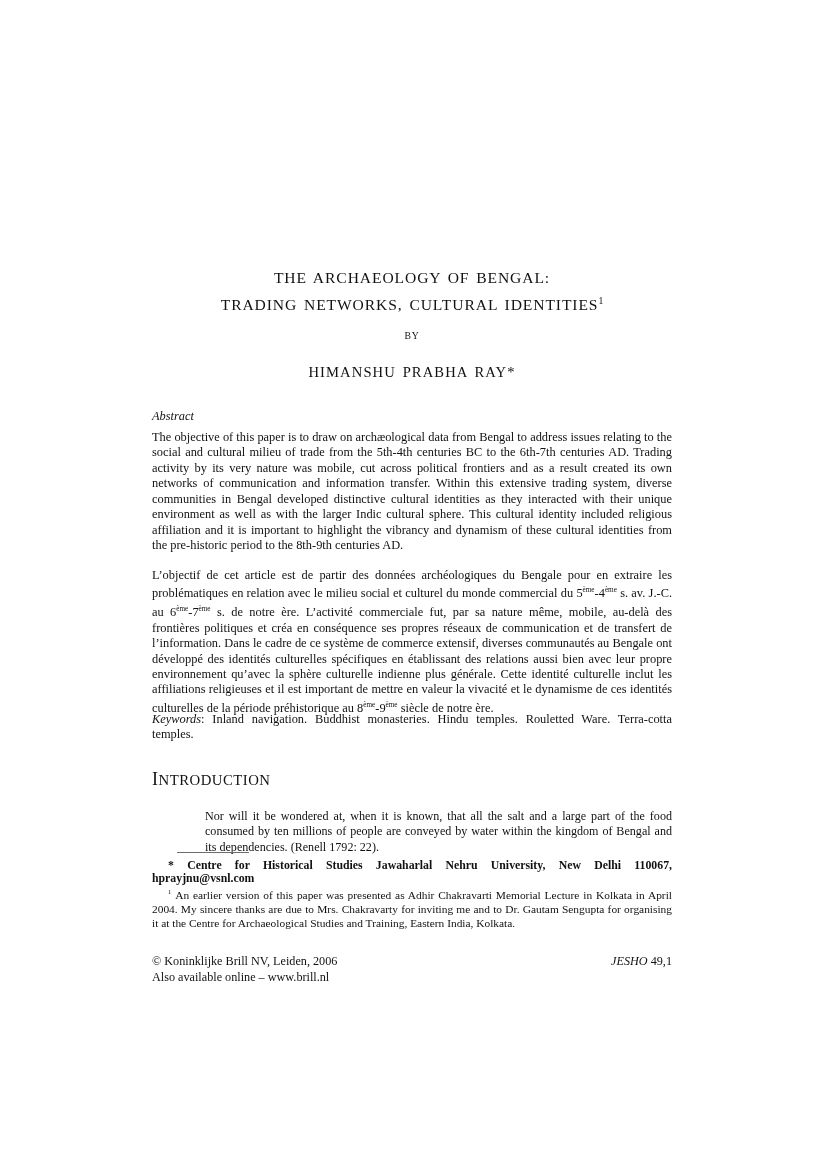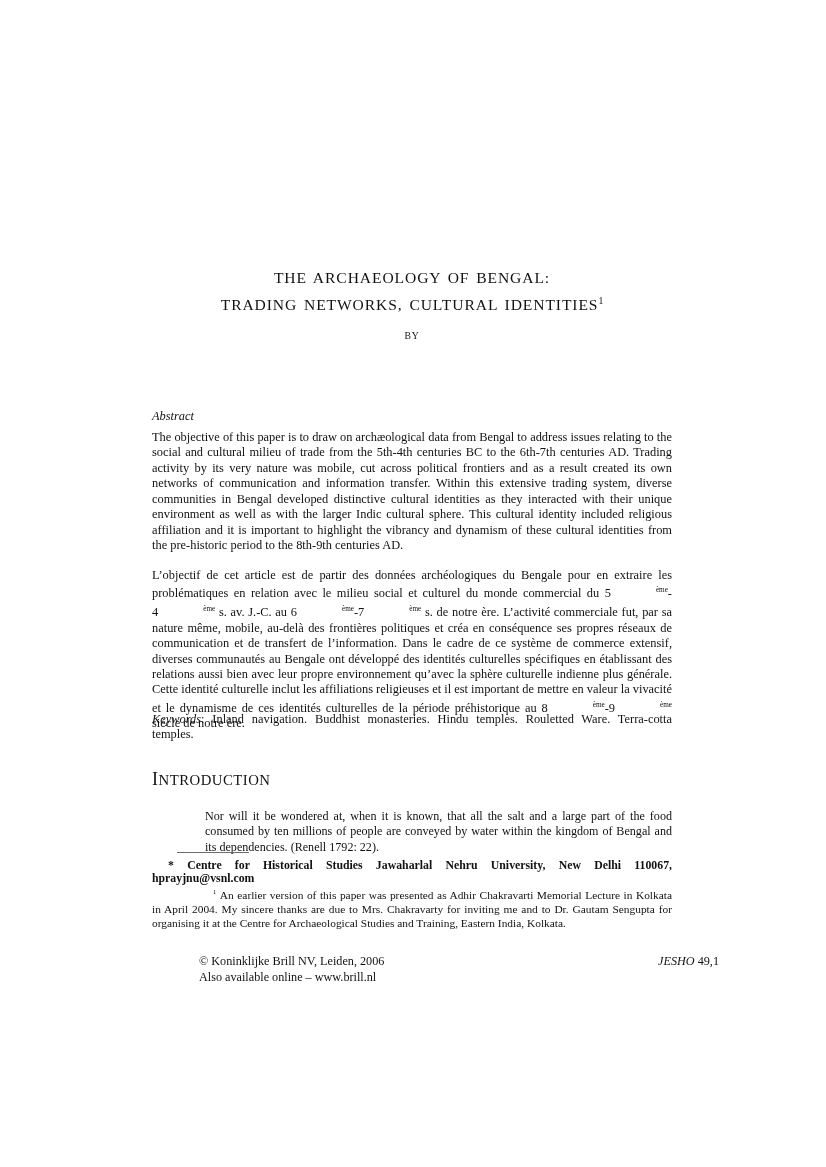--- a/index.html
+++ b/index.html
@@ -64,21 +64,21 @@
     text-align: justify;
     text-justify: inter-word;
     margin: 0;
     hyphens: manual;
   }
   .abstract-en { top: 414px; font-family: Liberation Serif, serif; }
   .abstract-fr { top: 552px; }
   .keywords   { top: 696px; }
   .keywords i { font-style: italic; }
 
-  .sup-sm { font-size: 0.58em; vertical-align: super; margin-left: 45px; }
+  .sup-sm { font-size: 0.58em; vertical-align: super; }
 
   
   .section-head {
     top: 753px;
     font-size: 18px;
     letter-spacing: 0.5px;
   }
   .section-head .cap { font-size: 1.0em; }
   .section-head .sc  { font-size: 0.82em; }
 
@@ -113,40 +113,40 @@
     font-size: 11.8px;
     line-height: 13px;
   }
   .fn-indent { text-indent: 16px; }
 
   
   .footer {
     top: 937px;
     font-size: 12.2px;
     line-height: 16px;
-    margin-left: 47px;
   }
   .footer-row {
     display: flex;
     justify-content: space-between;
     align-items: baseline;
   }
   .footer-right i { }
 </style>
 </head>
 <body>
 
 <div class="page">
 
   <div class="col title-block">
     <div class="title-line">THE ARCHAEOLOGY OF BENGAL:</div>
     <div class="title-line"><span>TRADING NETWORKS, CULTURAL IDENTITIES</span><span class="sup">1</span></div>
   </div>
 
   <div class="col byline">BY</div>
+  <div class="col author">HIMANSHU PRABHA RAY*</div>
 
   <div class="col abstract-head">Abstract</div>
 
   <p class="col para abstract-en">The objective of this paper is to draw on archæological data from Bengal to address issues relating to the social and cultural milieu of trade from the 5th-4th centuries BC to the 6th-7th centuries AD. Trading activity by its very nature was mobile, cut across political frontiers and as a result created its own networks of communication and information transfer. Within this extensive trading system, diverse communities in Bengal developed distinctive cultural identities as they interacted with their unique environment as well as with the larger Indic cultural sphere. This cultural identity included religious affiliation and it is important to highlight the vibrancy and dynamism of these cultural identities from the pre-historic period to the 8th-9th centuries AD.</p>
 
   <p class="col para abstract-fr"><span>L’objectif de cet article est de partir des données archéologiques du Bengale pour en extraire les problématiques en relation avec le milieu social et culturel du monde commercial du </span><span>5</span><span class="sup-sm">ème</span><span>-4</span><span class="sup-sm">ème</span><span> s. av. J.-C. au 6</span><span class="sup-sm">ème</span><span>-7</span><span class="sup-sm">ème</span><span> s. de notre ère. L’activité commerciale fut, par sa nature même, mobile, au-delà des frontières politiques et créa en conséquence ses propres réseaux de communication et de transfert de l’information. Dans le cadre de ce système de commerce extensif, diverses communautés au Bengale ont développé des identités culturelles spécifiques en établissant des relations aussi bien avec leur propre environnement qu’avec la sphère culturelle indienne plus générale. Cette identité culturelle inclut les affiliations religieuses et il est important de mettre en valeur la vivacité et le dynamisme de ces identités culturelles de la période préhistorique au 8</span><span class="sup-sm">ème</span><span>-9</span><span class="sup-sm">ème</span><span> siècle de notre ère.</span></p>
 
   <p class="col para keywords"><i>Keywords</i><span>: </span><span>Inland navigation. Buddhist monasteries. Hindu temples. Rouletted Ware. Terra-cotta temples.</span></p>
 
   <div class="col section-head"><span class="cap">I</span><span class="sc">NTRODUCTION</span></div>

